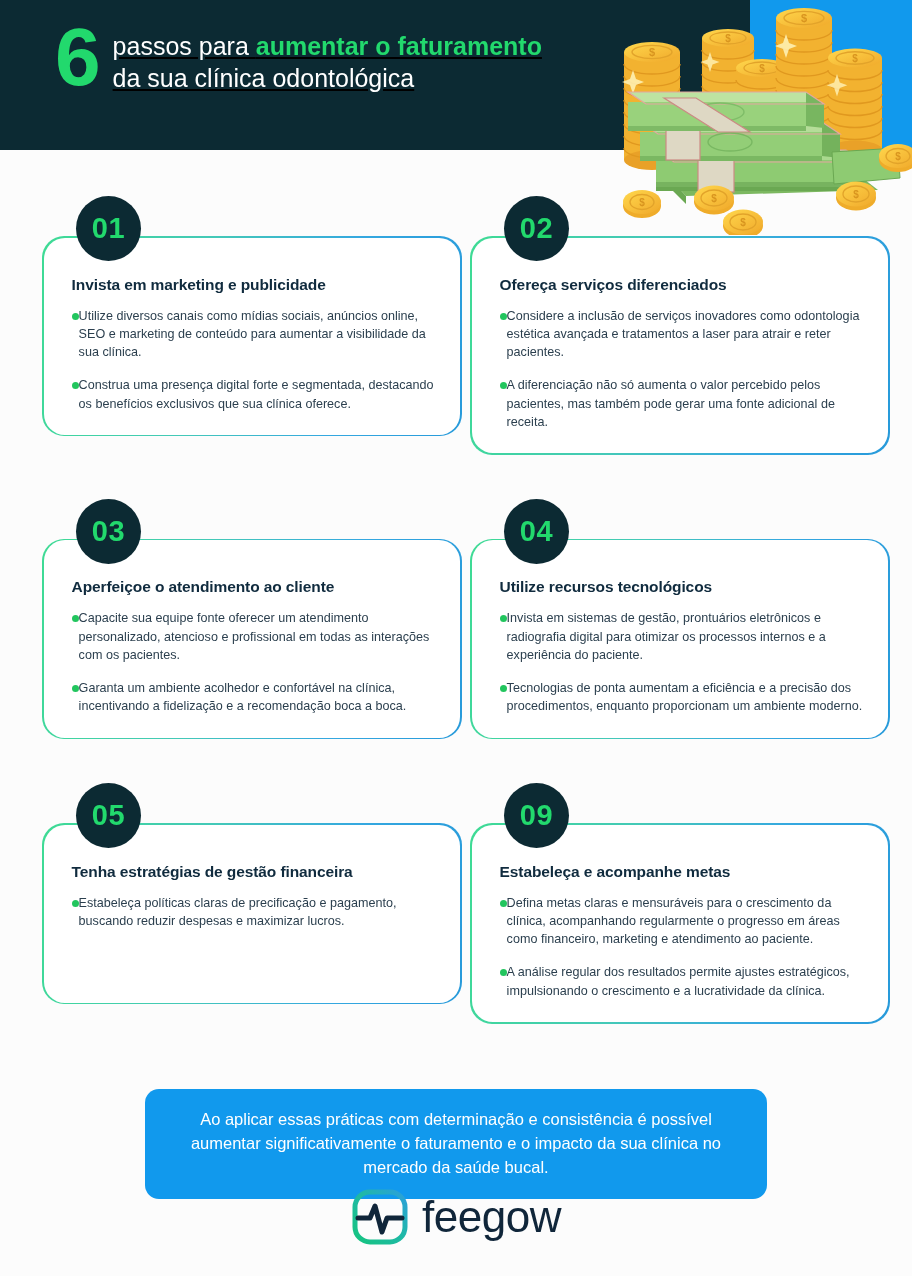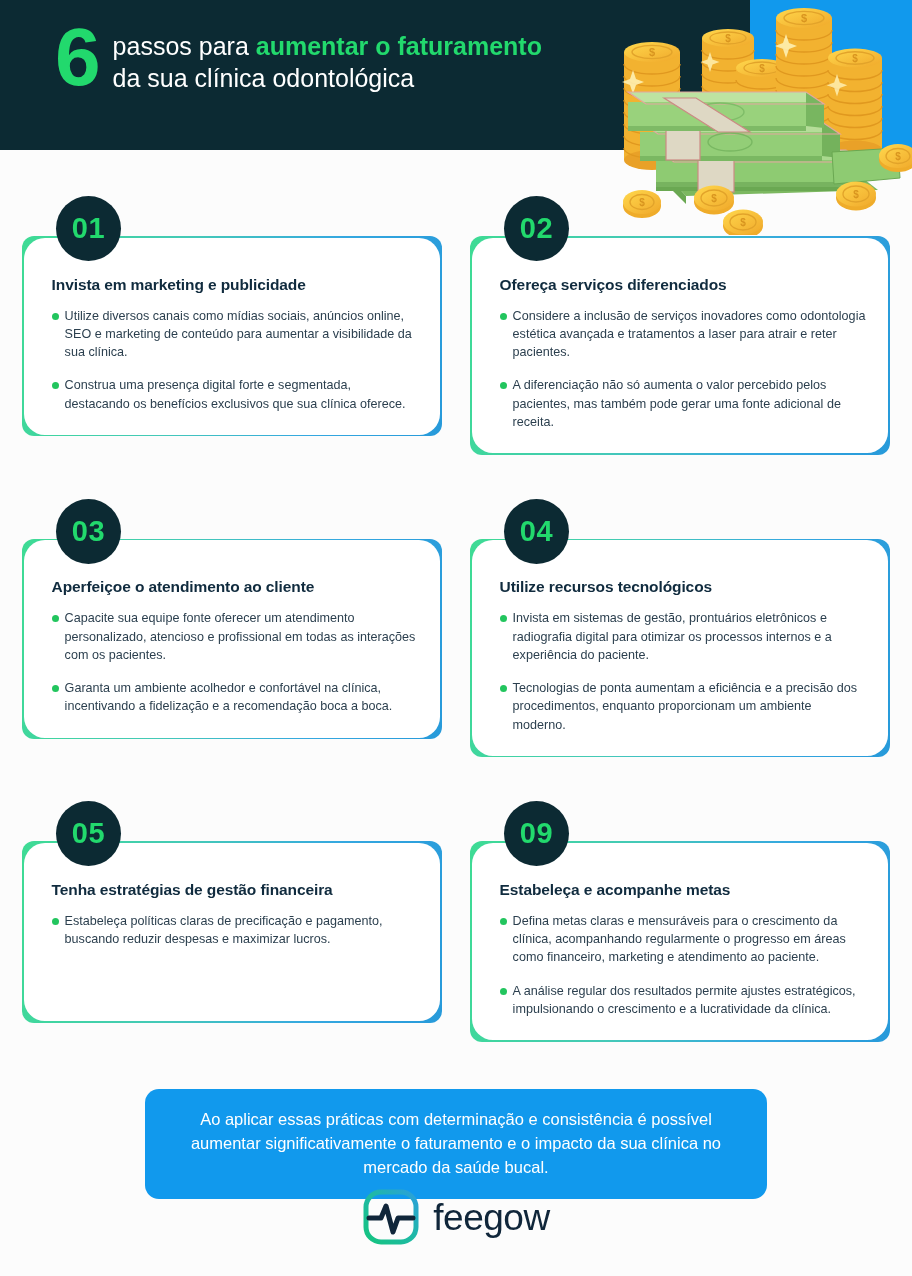--- a/index.html
+++ b/index.html
@@ -55,20 +55,21 @@
   .big-number {
     font-size: 82px;
     line-height: 0.95;
     font-weight: bold;
     color: #22d96d;
     letter-spacing: -2px;
     margin-top: -4px;
   }
   .header-lines {
     padding-top: 8px;
+    text-decoration: underline;
   }
   .header-line {
     font-size: 25px;
     line-height: 1.28;
     color: #ffffff;
     white-space: nowrap;
   }
   .hl-green {
     color: #22d96d;
     font-weight: bold;
@@ -82,20 +83,21 @@
     width: 302px;
     height: 235px;
   }
 
   
   .cards {
     position: absolute;
     top: 196px;
     left: 0;
     width: 912px;
+    padding-left: 20px;
   }
   .card-row {
     display: flex;
     justify-content: space-between;
     padding: 0 22px 0 22px;
     margin-bottom: 44px;
   }
   .card-slot {
     position: relative;
     width: 420px;
@@ -115,42 +117,42 @@
     z-index: 3;
     font-size: 29px;
     font-weight: bold;
     color: #22d96d;
     letter-spacing: 0.5px;
   }
 
   .card {
     position: relative;
     margin-top: 40px;
-    border-radius: 12px;
+    border-radius: 22px;
     padding: 1.6px;
     background: linear-gradient(100deg, #3edb94 0%, #44c9b8 38%, #35a8e0 70%, #279ada 100%);
     z-index: 1;
   }
   .card-inner {
     background: #ffffff;
     border-radius: 21px;
     padding: 38px 22px 22px 28px;
     min-height: 178px;
   }
   .card-title {
     font-size: 15.5px;
     font-weight: bold;
     color: #102b3e;
     margin-bottom: 13px;
     letter-spacing: -0.1px;
   }
   .bullets { list-style: none; }
   .bullet {
     display: flex;
-    gap: 6px;
+    gap: 0;
     margin-bottom: 15px;
   }
   .bullet:last-child { margin-bottom: 0; }
   .dot {
     flex: 0 0 auto;
     width: 7px;
     height: 7px;
     border-radius: 50%;
     background: #22c55e;
     margin-top: 6px;
@@ -189,21 +191,21 @@
     top: 1188px;
     left: 0;
     width: 912px;
     display: flex;
     align-items: center;
     justify-content: center;
     gap: 13px;
   }
   .logo-mark { display: block; }
   .logo-text {
-    font-size: 37px;
+    font-size: 44px;
     color: #10263a;
     letter-spacing: -0.5px;
     line-height: 1;
   }
 </style>
 </head>
 <body>
 
 <div class="page">
 

